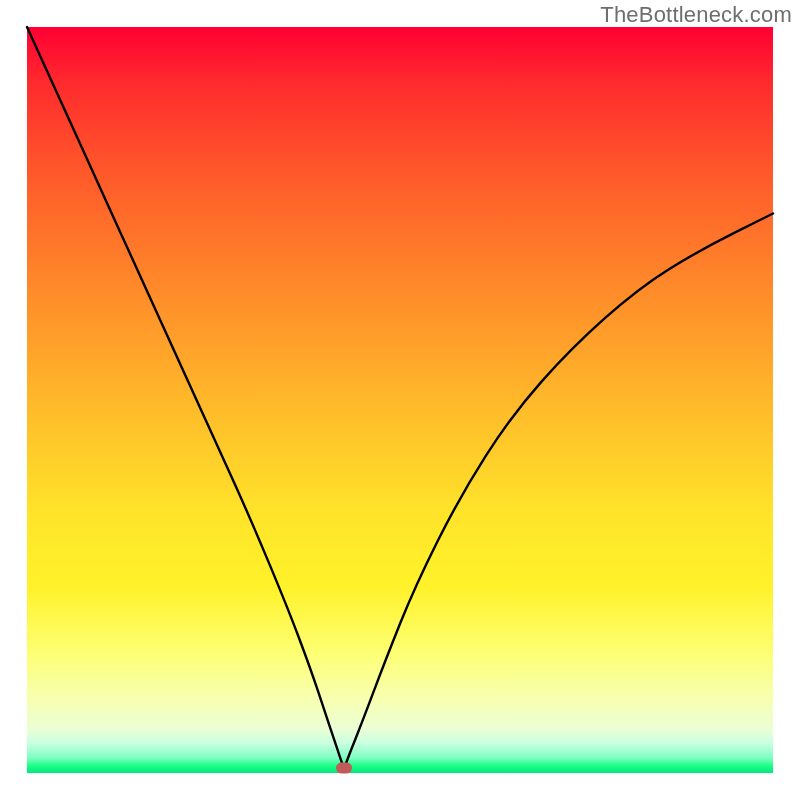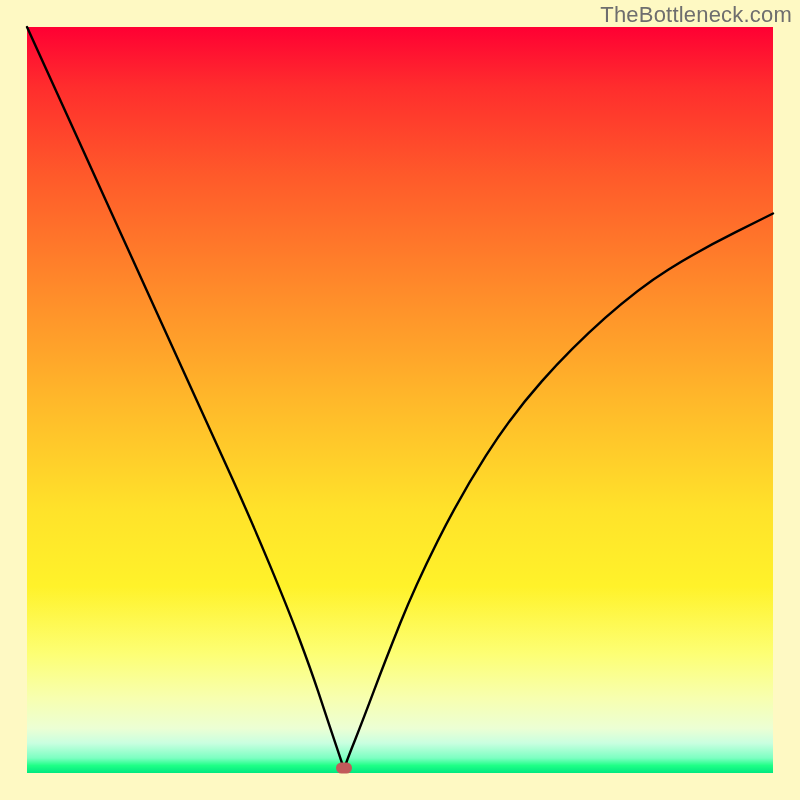--- a/index.html
+++ b/index.html
@@ -8,21 +8,21 @@
     width: 800px;
     height: 800px;
     background: #000000;
     font-family: Arial, Helvetica, sans-serif;
     overflow: hidden;
   }
   .frame {
     position: relative;
     width: 800px;
     height: 800px;
-    background: #fef9c3;
+    background: #ffffff;
     text-align: right;
   }
   .watermark {
     position: absolute;
     top: 2px;
     right: 8px;
     color: #6e6e6e;
     font-size: 22px;
     font-weight: 400;
     letter-spacing: 0.2px;

